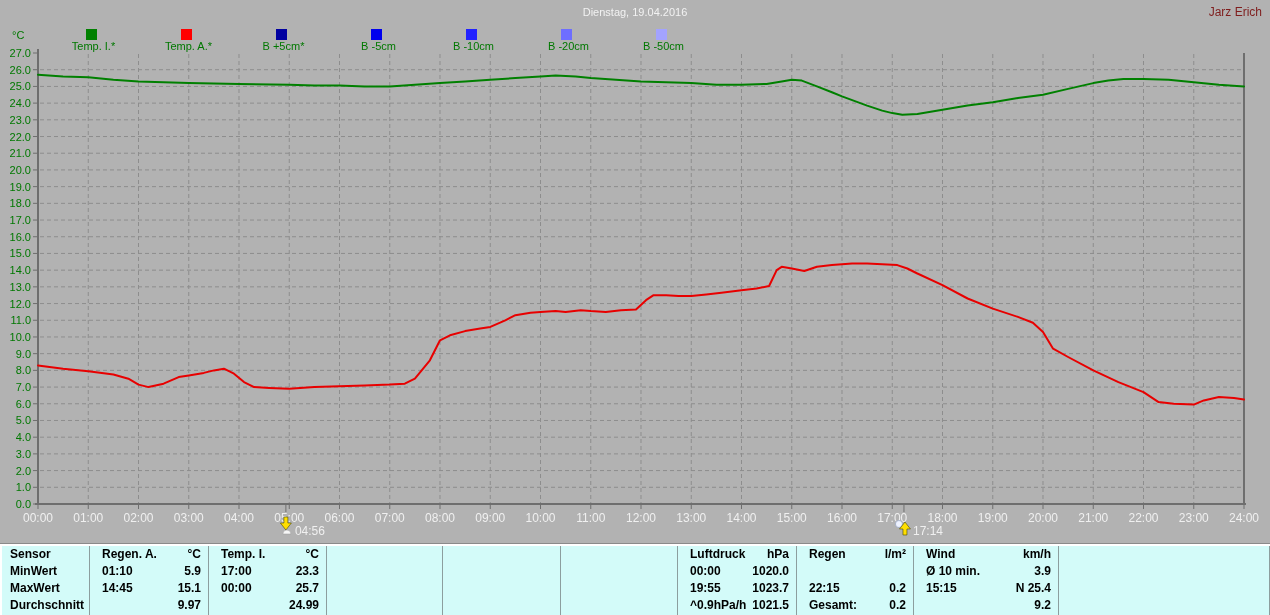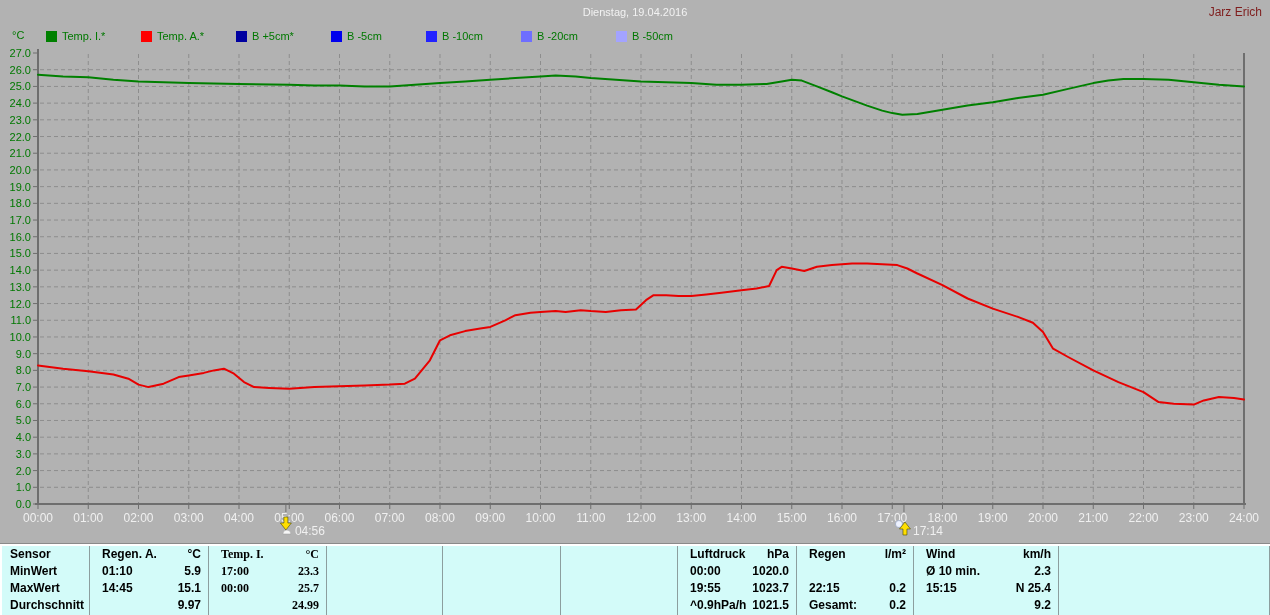--- a/index.html
+++ b/index.html
@@ -3,21 +3,21 @@
 <meta charset="utf-8">
 <style>
   html,body{margin:0;padding:0;background:#888;}
   .stage{position:relative;width:1270px;height:615px;background:#b2b2b2;overflow:hidden;
          font-family:"Liberation Sans",sans-serif;}
   .titlebar{position:absolute;left:0;top:6px;width:100%;text-align:center;
             font-size:11px;color:#f2f2f2;}
   .author{position:absolute;right:8px;top:5px;font-size:12px;color:#7f1d1d;}
   .yunit{position:absolute;left:12px;top:29px;font-size:11px;color:#007800;}
   .legend{position:absolute;left:46px;top:29px;height:14px;display:flex;}
-  .legend-item{width:95px;display:flex;align-items:center;}
+  .legend-item{width:95px;display:flex;align-items:center;flex-direction:column;}
   .swatch{width:11px;height:11px;display:inline-block;margin-right:5px;flex:0 0 11px;}
   .legend-label{font-size:11px;color:#007800;white-space:nowrap;}
   svg.chart{position:absolute;left:0;top:0;}
   .footer{position:absolute;left:0;top:543px;width:1270px;height:72px;
           border-top:1px solid #8a8a8a;box-sizing:border-box;}
   .footer-inner{width:100%;height:71px;background:#d3fbf9;border-top:2px solid #ffffff;
           border-left:2px solid #ffffff;box-sizing:border-box;display:flex;
           font-size:12px;font-weight:bold;color:#000;}
   .fcol{height:100%;border-right:1px solid #8c9e9e;box-sizing:border-box;flex:0 0 auto;}
   .frow{height:17px;line-height:17px;display:flex;justify-content:space-between;
@@ -252,21 +252,21 @@
           </div>
           <div class="frow">
             <span class="lft">14:45</span>
             <span class="rgt">15.1</span>
           </div>
           <div class="frow">
             <span class="lft"></span>
             <span class="rgt">9.97</span>
           </div>
         </div>
-        <div class="fcol" style="width: 118px; font-family: Liberation Serif, serif;">
+        <div class="fcol" style="width: 118px;">
           <div class="frow">
             <span class="lft">Temp. I.</span>
             <span class="rgt">°C</span>
           </div>
           <div class="frow">
             <span class="lft">17:00</span>
             <span class="rgt">23.3</span>
           </div>
           <div class="frow">
             <span class="lft">00:00</span>
@@ -367,21 +367,21 @@
             <span class="rgt">0.2</span>
           </div>
         </div>
         <div class="fcol" style="width: 145px;">
           <div class="frow">
             <span class="lft">Wind</span>
             <span class="rgt">km/h</span>
           </div>
           <div class="frow">
             <span class="lft">Ø 10 min.</span>
-            <span class="rgt">2.3</span>
+            <span class="rgt">3.9</span>
           </div>
           <div class="frow">
             <span class="lft">15:15</span>
             <span class="rgt">N 25.4</span>
           </div>
           <div class="frow">
             <span class="lft"></span>
             <span class="rgt">9.2</span>
           </div>
         </div>

